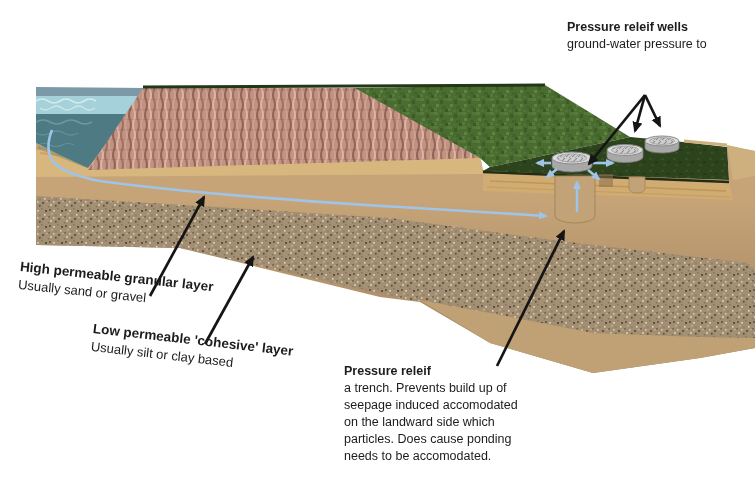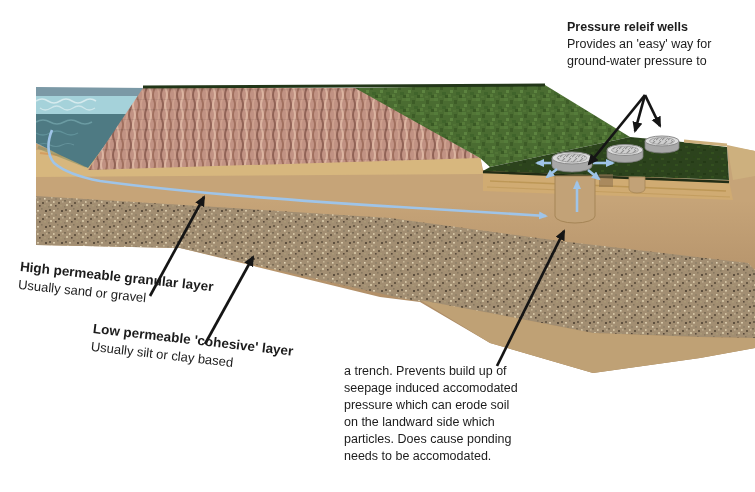--- a/index.html
+++ b/index.html
@@ -159,36 +159,35 @@
     <path d="M205,344 L253,257" marker-end="url(#mBlack)"></path>
     <path d="M497,366 L564,231" marker-end="url(#mBlack)"></path>
     <path d="M645,95 L589,164" marker-end="url(#mBlack)"></path>
     <path d="M645,95 L635,131" marker-end="url(#mBlack)"></path>
     <path d="M645,95 L660,126" marker-end="url(#mBlack)"></path>
   </g>
 </svg>
 
 <div class="lbl" style="left:567px;top:19px;">
   <div class="t">Pressure releif wells</div>
-  <div>Provides an 'easy' way for</div>
   <div>ground-water pressure to</div>
 </div>
 
 <div class="lbl rot" style="left:21px;top:258px;transform:rotate(6deg);transform-origin:left top;">
   <div class="t">High permeable granular layer</div>
   <div>Usually sand or gravel</div>
 </div>
 
 <div class="lbl rot" style="left:94px;top:320px;transform:rotate(6.5deg);transform-origin:left top;">
   <div class="t">Low permeable 'cohesive' layer</div>
   <div>Usually silt or clay based</div>
 </div>
 
 <div class="lbl" style="left:344px;top:363px;">
+  <div class="t">Pressure releif</div>
   <div>a trench. Prevents build up of</div>
   <div>seepage induced accomodated</div>
-  <div>pressure which can erode soil</div>
   <div>on the landward side which</div>
   <div>particles. Does cause ponding</div>
   <div>needs to be accomodated.</div>
 </div>
 
 </div>
 
 </body></html>

